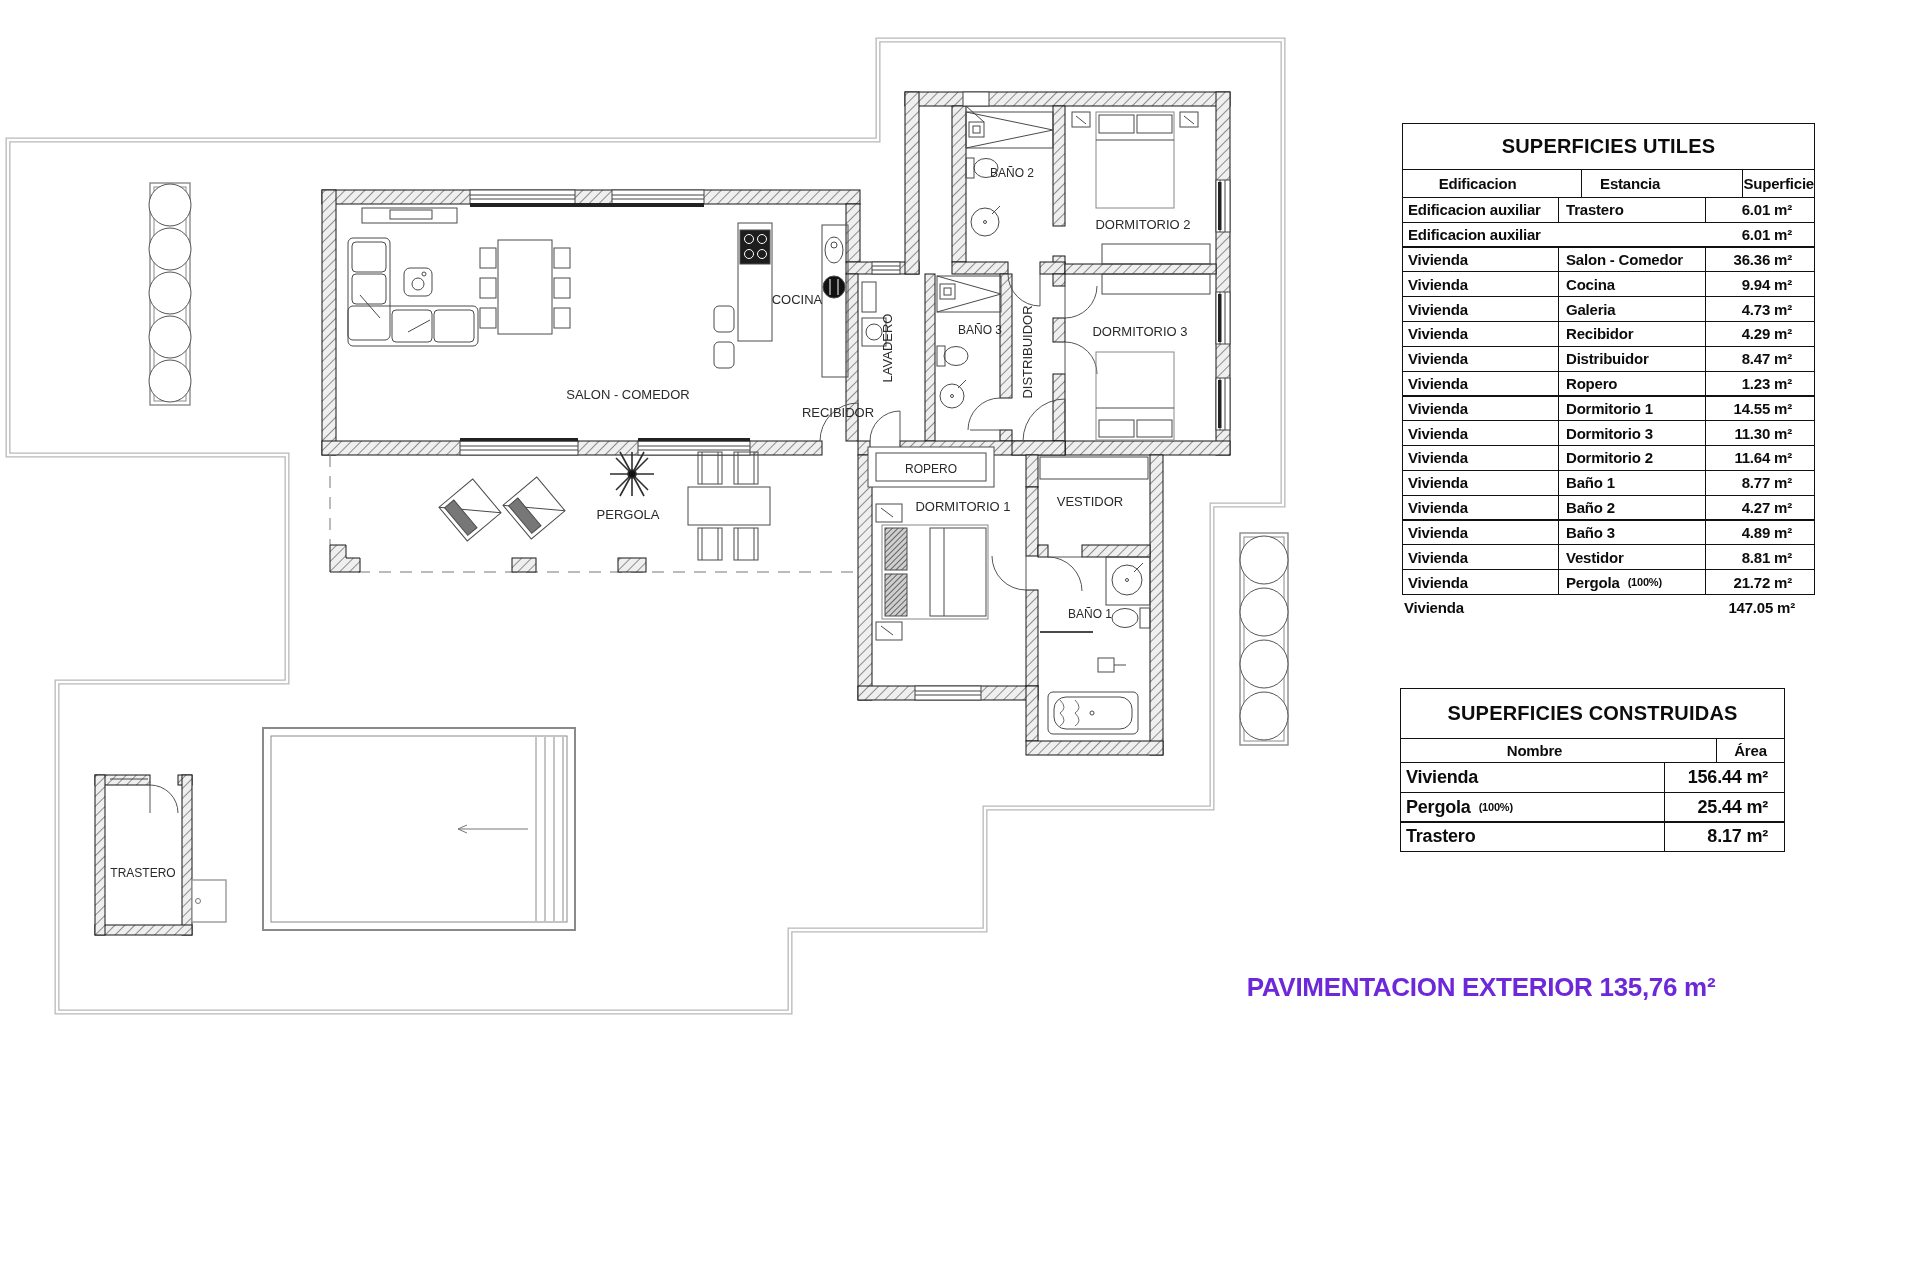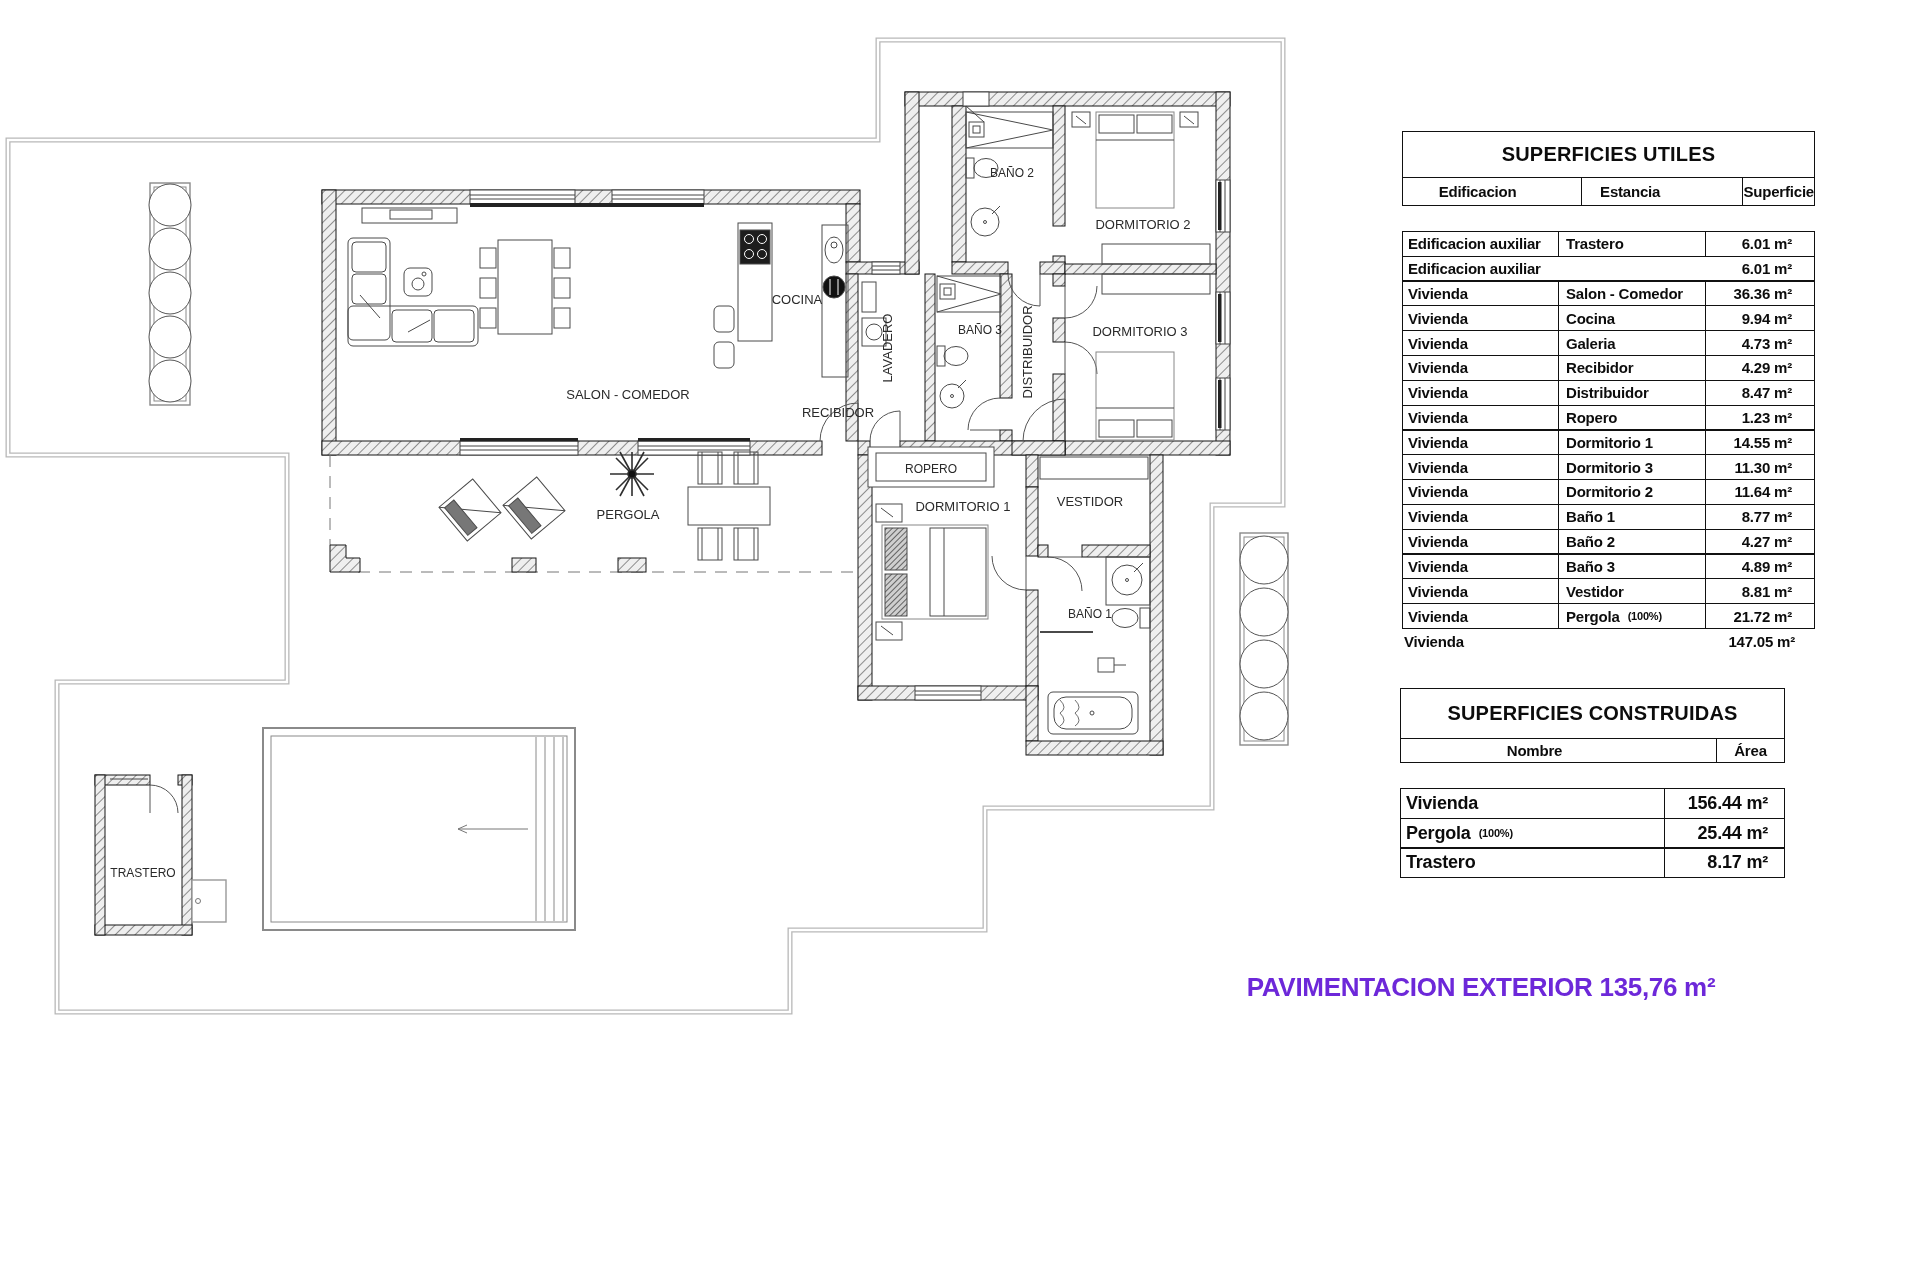--- a/index.html
+++ b/index.html
@@ -2,30 +2,30 @@
 <html><head>
 <meta charset="utf-8">
 <style>
   html,body{margin:0;padding:0;background:#fff;}
   body{width:1920px;height:1280px;position:relative;font-family:"Liberation Sans",sans-serif;overflow:hidden;}
   svg text{font-family:"Liberation Sans",sans-serif;fill:#2a2a2a;}
   .plan-label{font-size:13px;}
   .plan-label-sm{font-size:12px;}
   
   .tbl{position:absolute;color:#0c0c0c;font-weight:bold;letter-spacing:-0.2px;}
-  #tbl-utiles{left:1402px;top:131px;width:413px;font-size:15px;}
+  #tbl-utiles{left:1402px;top:123px;width:413px;font-size:15px;}
   #tbl-constr{left:1400px;top:688px;width:385px;font-size:18px;}
   .tbl .title{border:1.4px solid #111;display:flex;align-items:center;justify-content:center;font-size:20px;letter-spacing:0.2px;}
   #tbl-utiles .title{height:45px;}
   #tbl-constr .title{height:49px;}
   .hdr{display:flex;border:1.4px solid #111;border-top:none;}
   #tbl-utiles .hdr{height:27px;}
   #tbl-constr .hdr{height:23px;font-size:15px;}
   .hdr>div{display:flex;align-items:center;justify-content:center;}
-  .body{margin-top:26px;}
+  .body{}
   .row{display:flex;border:1.2px solid #111;margin-top:-1.2px;align-items:stretch;}
   #tbl-utiles .row{height:24px;}
   #tbl-constr .row{height:29px;}
   .row>div,.sumrow>div{display:flex;align-items:center;}
   .c1{padding-left:5px;}
   .c2{border-left:1.2px solid #111;padding-left:7px;}
   .c3{border-left:1.2px solid #111;justify-content:flex-end;padding-right:22px;}
   #tbl-utiles .c1{width:150px;}
   #tbl-utiles .c2{width:139px;}
   #tbl-utiles .c3{flex:1;}

